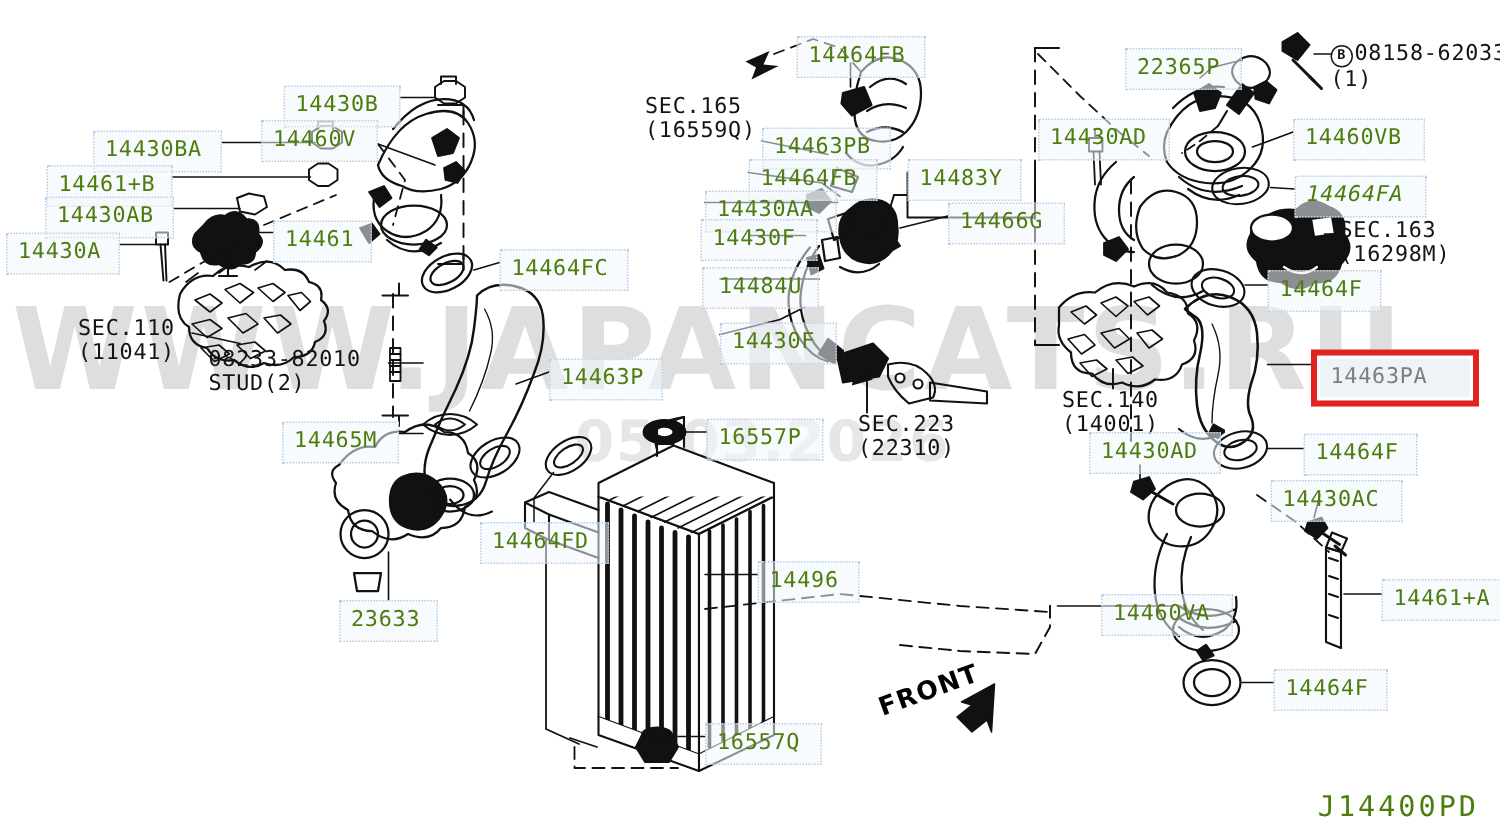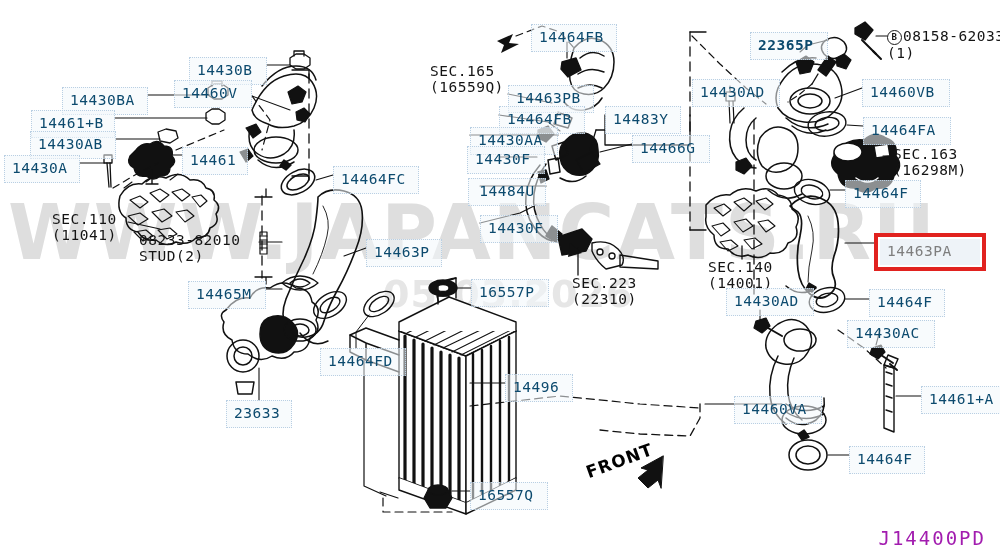--- a/index.html
+++ b/index.html
@@ -44,21 +44,21 @@
   }
   
   #art{position:absolute;left:0;top:0;width:1000px;height:559px;z-index:2;}
   
   .lbl{
     position:absolute;
     z-index:4;
     box-sizing:border-box;
     border:1px dotted #b9cfe3;
     background:rgba(243,248,252,0.55);
-    color:#0c4a6e;
+    color:#4d7c0f;
     font-size:14.5px;
     line-height:15px;
     letter-spacing:0.5px;
     padding:5px 7px 6px 7px;
     white-space:pre;
     user-select:none;
   }
   .lbl.plain{border:none;background:transparent;color:#141414;padding:0;}
   .lbl.two{line-height:16px;}
   
@@ -81,21 +81,21 @@
     transform-origin:left bottom;
     letter-spacing:1px;
     user-select:none;
   }
   .drawno{
     position:absolute;
     right:14px;bottom:10px;
     z-index:4;
     font-size:19px;
     letter-spacing:2px;
-    color:#a21caf;
+    color:#4d7c0f;
     user-select:none;
   }
   .ccirc{
     display:inline-block;
     width:13px;height:13px;
     border:1.6px solid #1b1b1b;
     border-radius:50%;
     font-size:9px;
     line-height:12px;
     text-align:center;
@@ -550,26 +550,26 @@
       <div class="lbl" style="left: 508px; top: 85px; min-width: 86px;">14463PB</div>
       <div class="lbl" style="left: 499px; top: 106px; min-width: 86px;">14464FB</div>
       <div class="lbl" style="left: 470px; top: 127px; min-width: 88px;">14430AA</div>
       <div class="lbl" style="left: 467px; top: 146px; min-width: 78px;">14430F</div>
       <div class="lbl" style="left: 468px; top: 178px; min-width: 78px; text-align: center;">14484U</div>
       <div class="lbl" style="left: 480px; top: 215px; min-width: 78px;">14430F</div>
       <div class="lbl" style="left: 605px; top: 106px; min-width: 76px;">14483Y</div>
       <div class="lbl" style="left: 632px; top: 135px; min-width: 78px;">14466G</div>
       <div class="lbl plain two" style="left: 572px; top: 275px;">SEC.223
 (22310)</div>
-      <div class="lbl" style="left: 750px; top: 32px; min-width: 78px; font-weight: bold;">22365P</div>
+      <div class="lbl" style="left: 750px; top: 32px; min-width: 78px;">22365P</div>
       <div class="lbl plain two" style="left: 887px; top: 28px;"><span class="ccirc">B</span><span>08158-62033
 (1)</span></div>
       <div class="lbl" style="left: 692px; top: 79px; min-width: 88px;">14430AD</div>
       <div class="lbl" style="left: 862px; top: 79px; min-width: 88px;">14460VB</div>
-      <div class="lbl" style="left: 863px; top: 117px; min-width: 88px;">14464FA</div>
+      <div class="lbl" style="left: 863px; top: 117px; min-width: 88px; font-style: italic;">14464FA</div>
       <div class="lbl plain two" style="left: 893px; top: 146px;">SEC.163
 (16298M)</div>
       <div class="lbl" style="left: 845px; top: 180px; min-width: 76px;">14464F</div>
       <div class="lbl plain two" style="left: 708px; top: 259px;">SEC.140
 (14001)</div>
       <div class="lbl hl" style="left: 874px; top: 233px; min-width: 112px;">14463PA</div>
       <div class="lbl" style="left: 726px; top: 288px; min-width: 88px;">14430AD</div>
       <div class="lbl" style="left: 869px; top: 289px; min-width: 76px;">14464F</div>
       <div class="lbl" style="left: 847px; top: 320px; min-width: 88px;">14430AC</div>
       <div class="lbl" style="left: 705px; top: 396px; min-width: 88px; margin-left: 29px;">14460VA</div>

